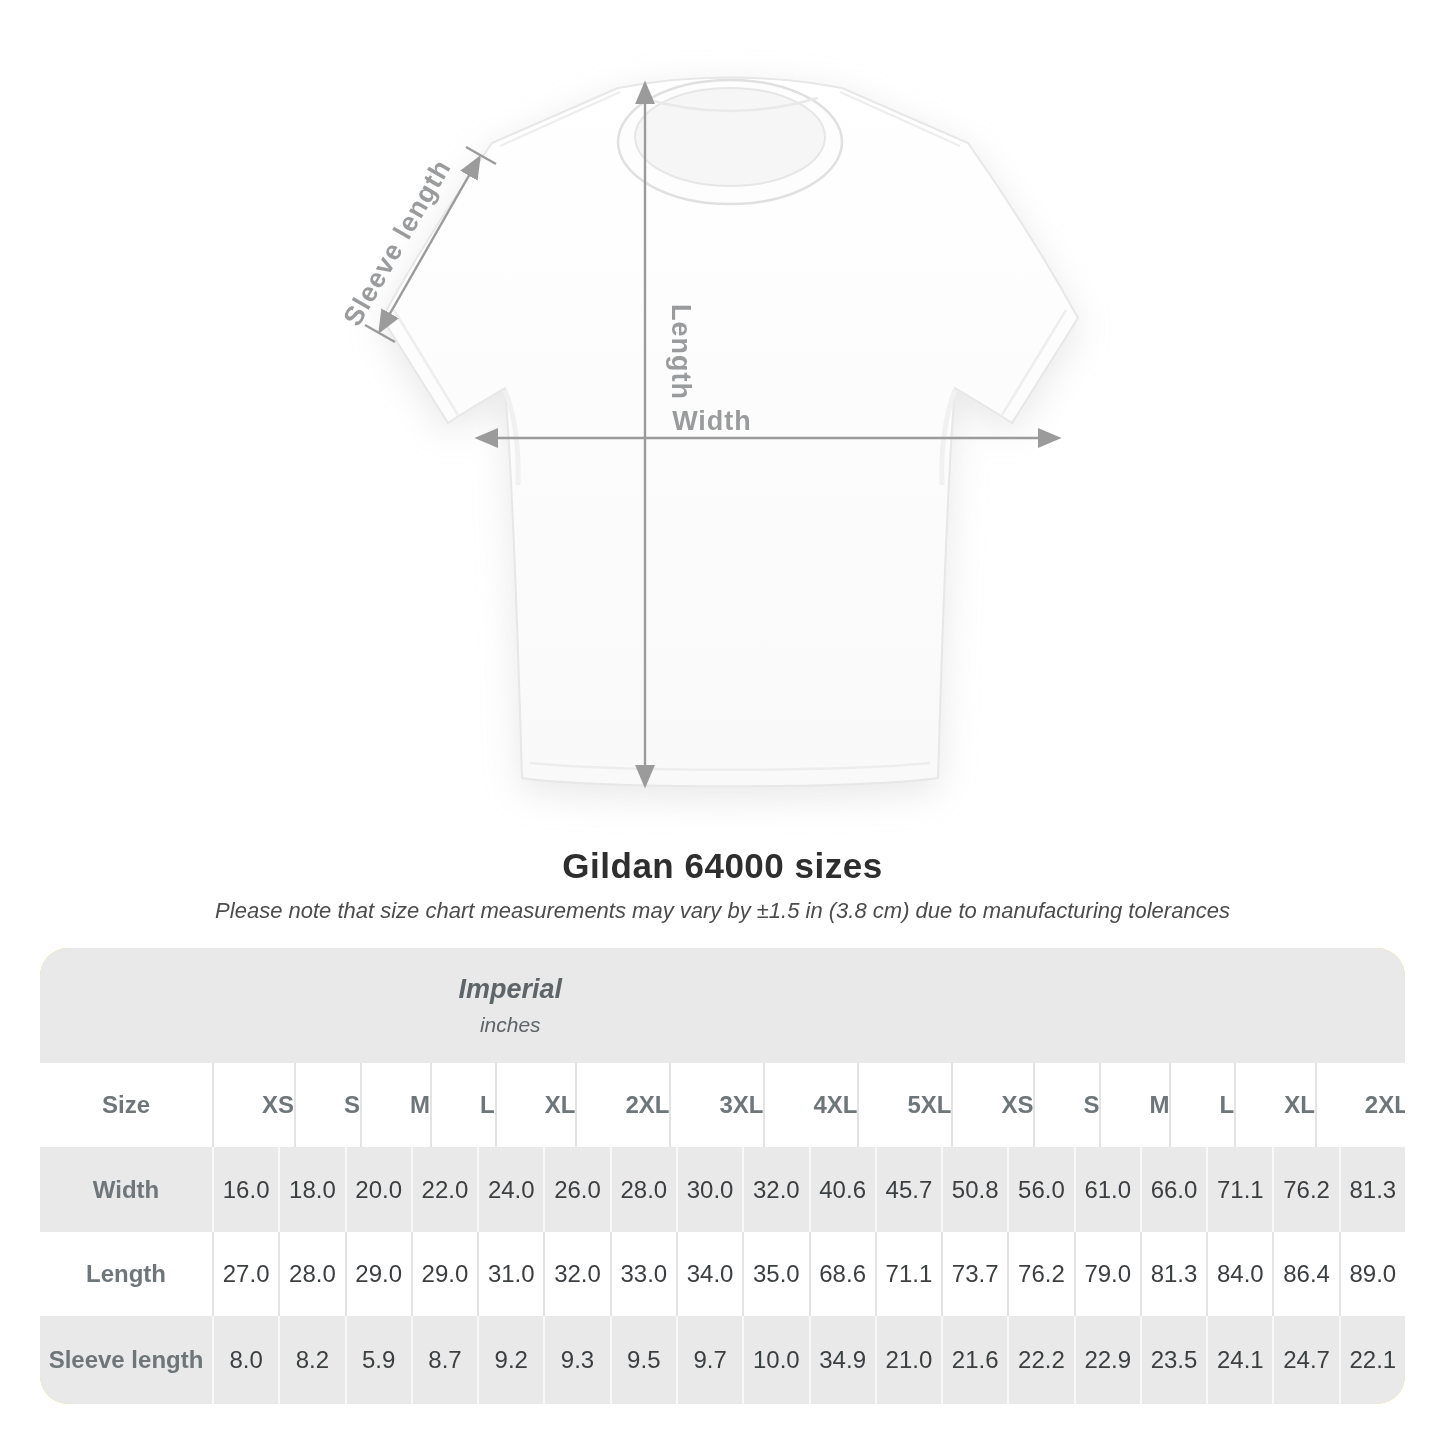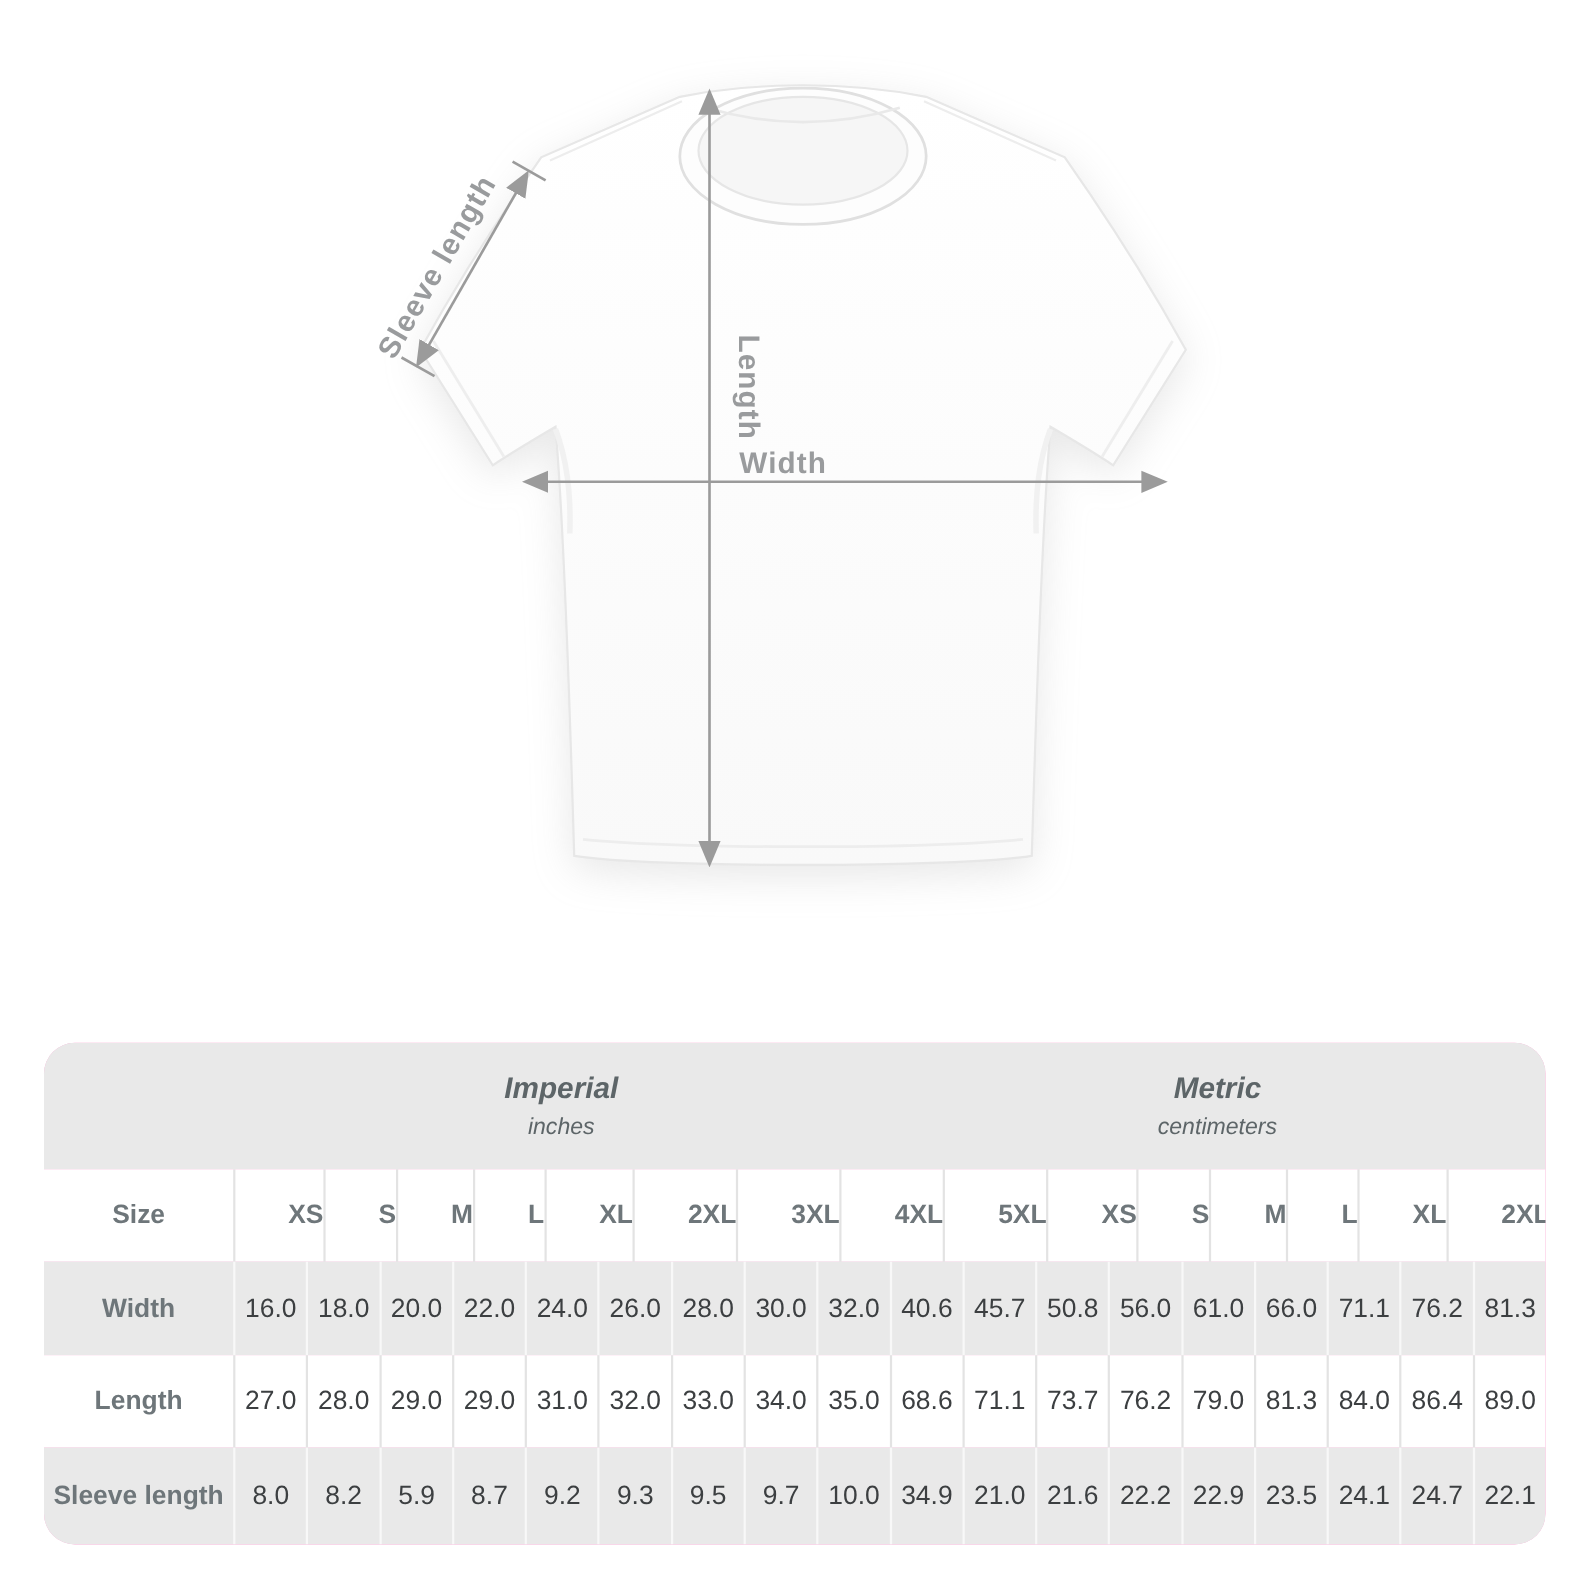--- a/index.html
+++ b/index.html
@@ -11,21 +11,21 @@
   .diagram{position:absolute;top:0;left:0;}
   .shirt-group{filter:drop-shadow(0 10px 18px rgba(150,150,150,0.22));}
   .dim-label{font-weight:bold;font-size:27px;fill:#999b9d;letter-spacing:1px;}
   
   .caption{position:absolute;top:846px;left:0;width:100%;text-align:center;}
   .caption h1{margin:0;font-size:35px;font-weight:bold;color:#2e2e2e;letter-spacing:0.5px;}
   .caption p{margin:12px 0 0 0;font-size:22px;font-style:italic;color:#4c4c4c;}
   
   .size-table{
     position:absolute;top:948px;left:40px;width:1365px;height:456px;
-    border-radius:28px;overflow:hidden;background:#f9a8d4;
+    border-radius:28px;overflow:hidden;background:#fde047;
   }
   .band{
     display:grid;grid-template-columns:172px repeat(18,1fr);
     height:115px;background:#e9e9e9;
   }
   .band-group{
     grid-column:span 9;display:flex;flex-direction:column;justify-content:center;align-items:center;
   }
   .band-group .g{font-size:27px;font-weight:bold;font-style:italic;color:#5d6568;}
   .band-group .s{font-size:21px;font-style:italic;color:#5d6568;margin-top:8px;}
@@ -94,31 +94,31 @@
       <line x1="380" y1="331" x2="479" y2="158" marker-start="url(#ah)" marker-end="url(#ah)"></line>
       <line x1="466" y1="147" x2="496" y2="164"></line>
       <line x1="365" y1="325" x2="395" y2="342"></line>
     </g>
 
     <text class="dim-label" x="712" y="430" text-anchor="middle">Width</text>
     <text class="dim-label" x="672" y="352" text-anchor="middle" transform="rotate(90 672 352)">Length</text>
     <text class="dim-label" x="405" y="247" text-anchor="middle" transform="rotate(-60 405 247)">Sleeve length</text>
   </svg>
 
+  <div class="caption">
+    <h1>Gildan 64000 sizes</h1>
+    <p>Please note that size chart measurements may vary by ±1.5 in (3.8 cm) due to manufacturing tolerances</p>
+  </div>
 
   <div class="size-table">
     <div class="band">
       <div class="c" style="border:none"></div>
       <div class="band-group">
         <div class="g">Imperial</div>
         <div class="s">inches</div>
-      </div>
-      <div class="band-group">
-        <div class="g">Metric</div>
-        <div class="s">centimeters</div>
       </div>
     </div>
 
   <div class="trow h-row">
         <div class="c lbl">Size</div>
         <div class="c hd">XS</div>
         <div class="c hd">S</div>
         <div class="c hd">M</div>
         <div class="c hd">L</div>
         <div class="c hd">XL</div>

